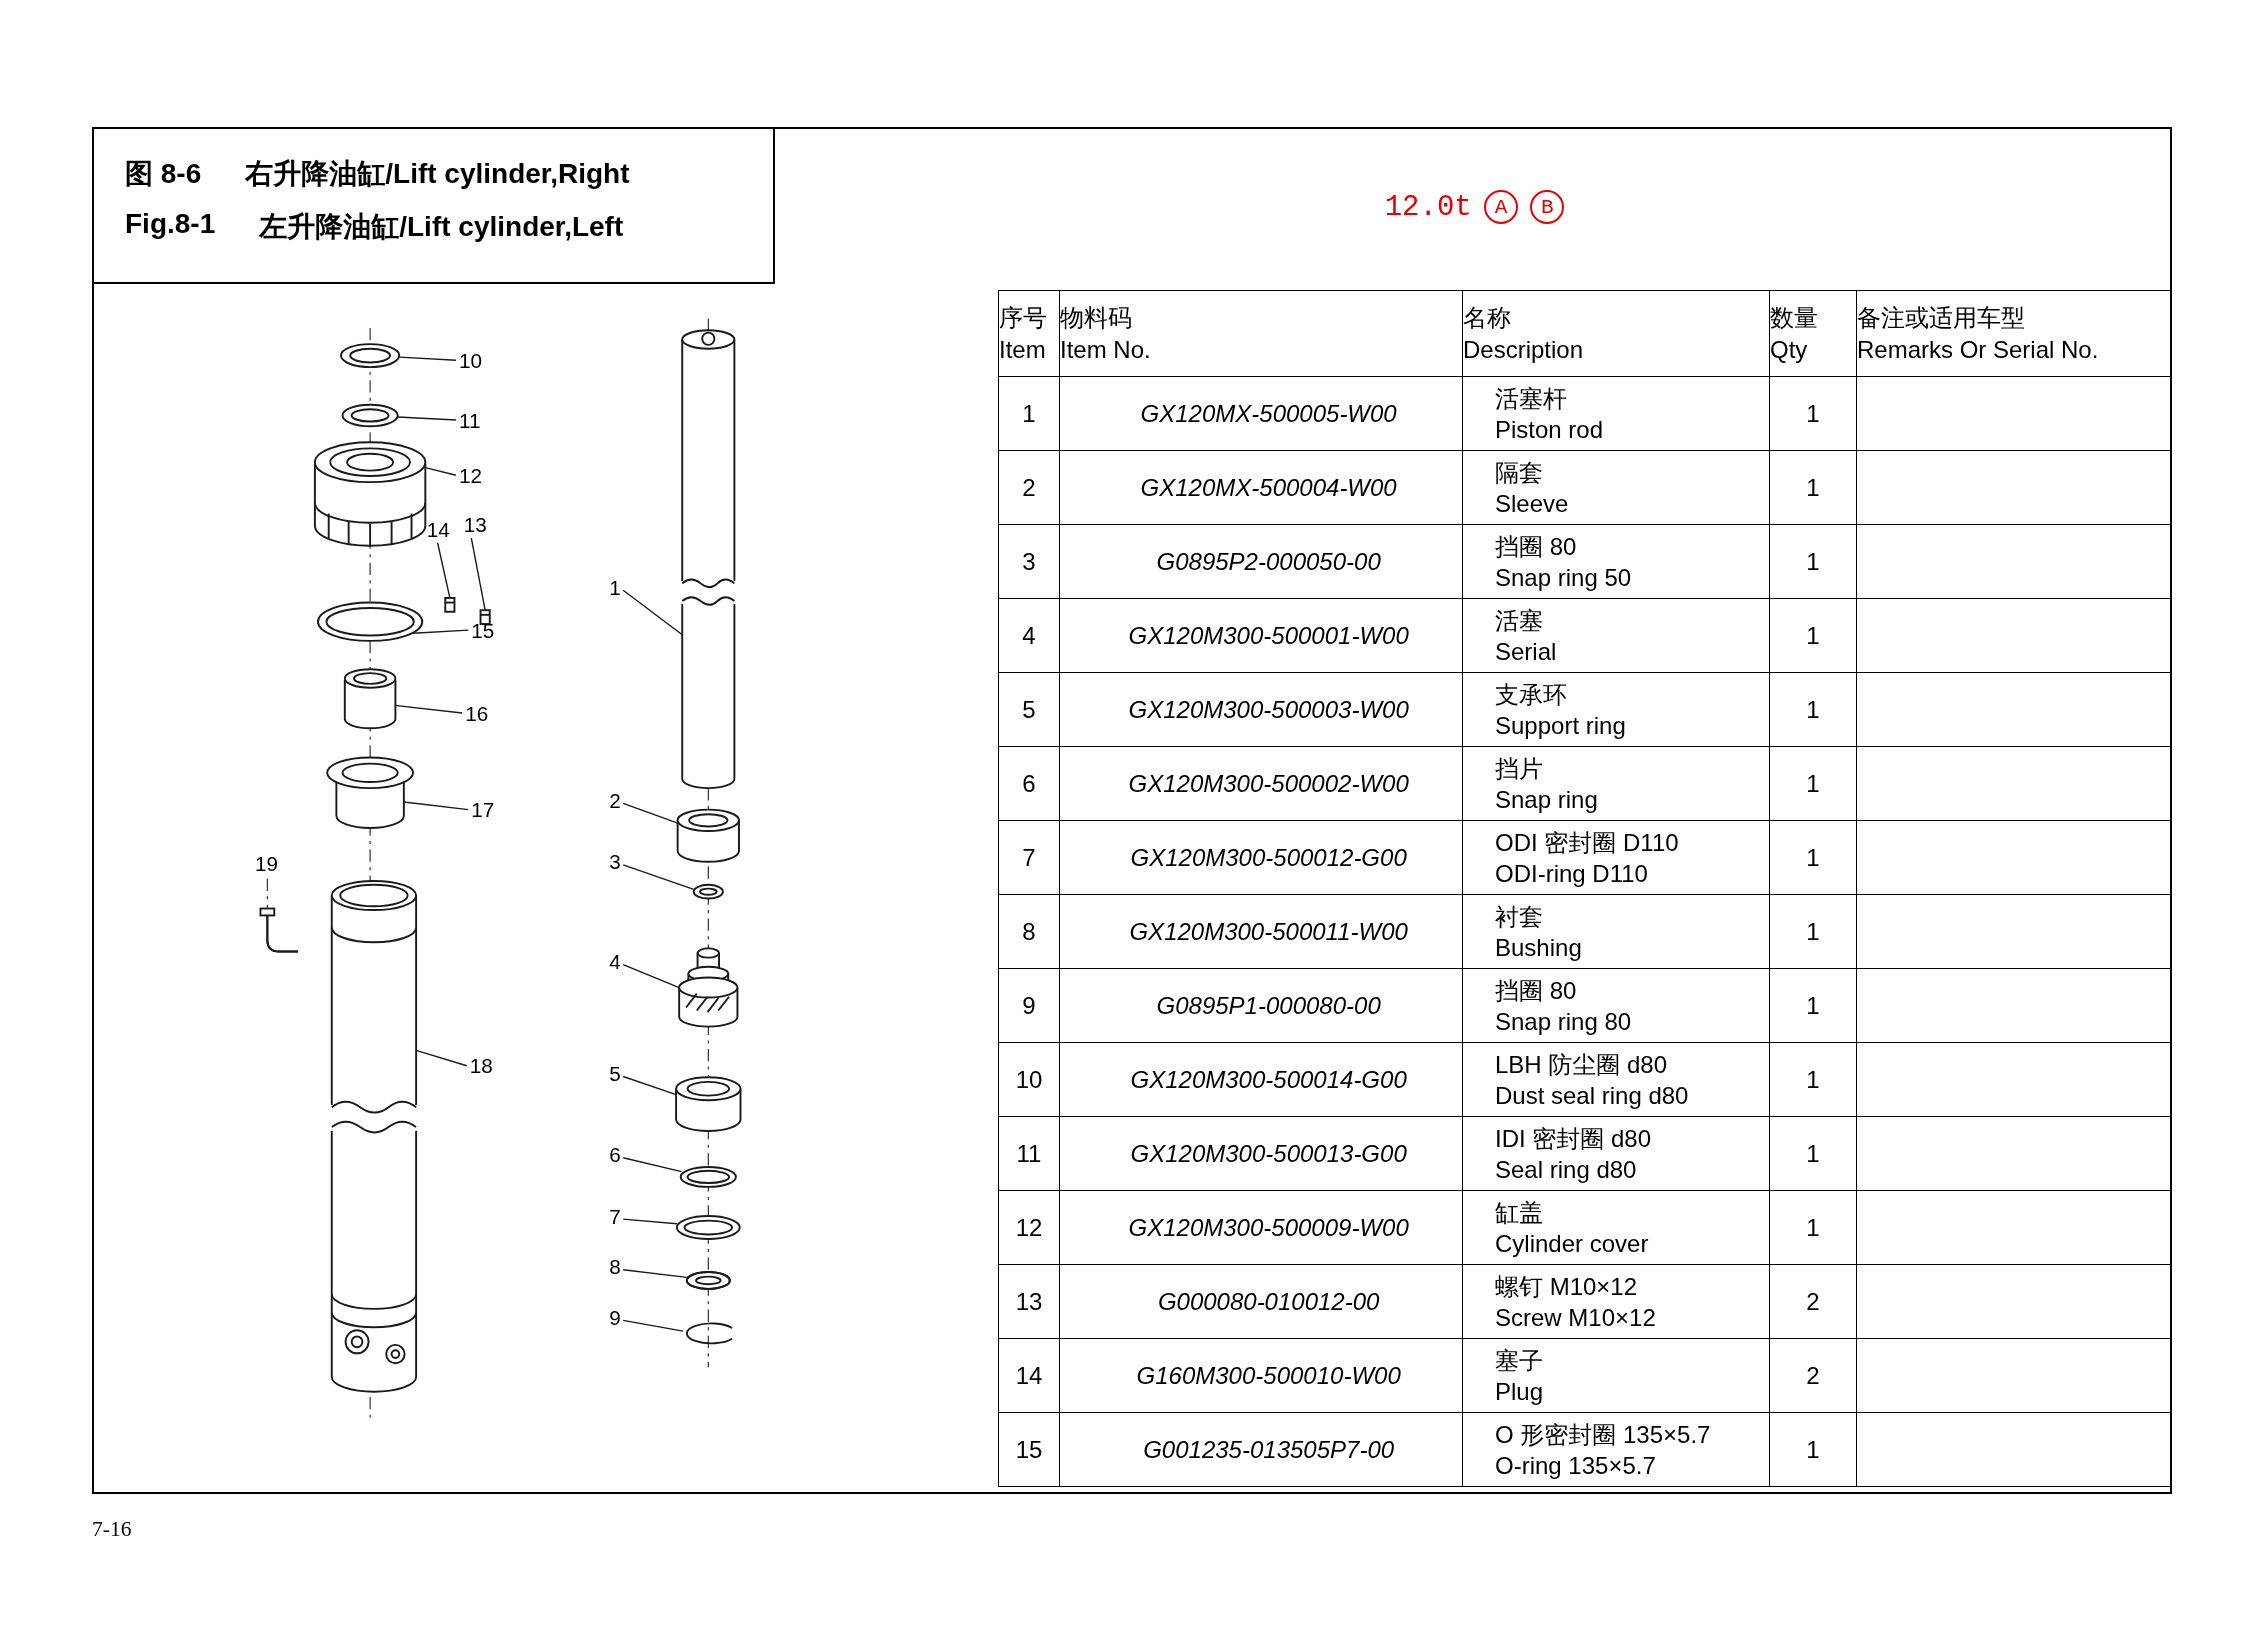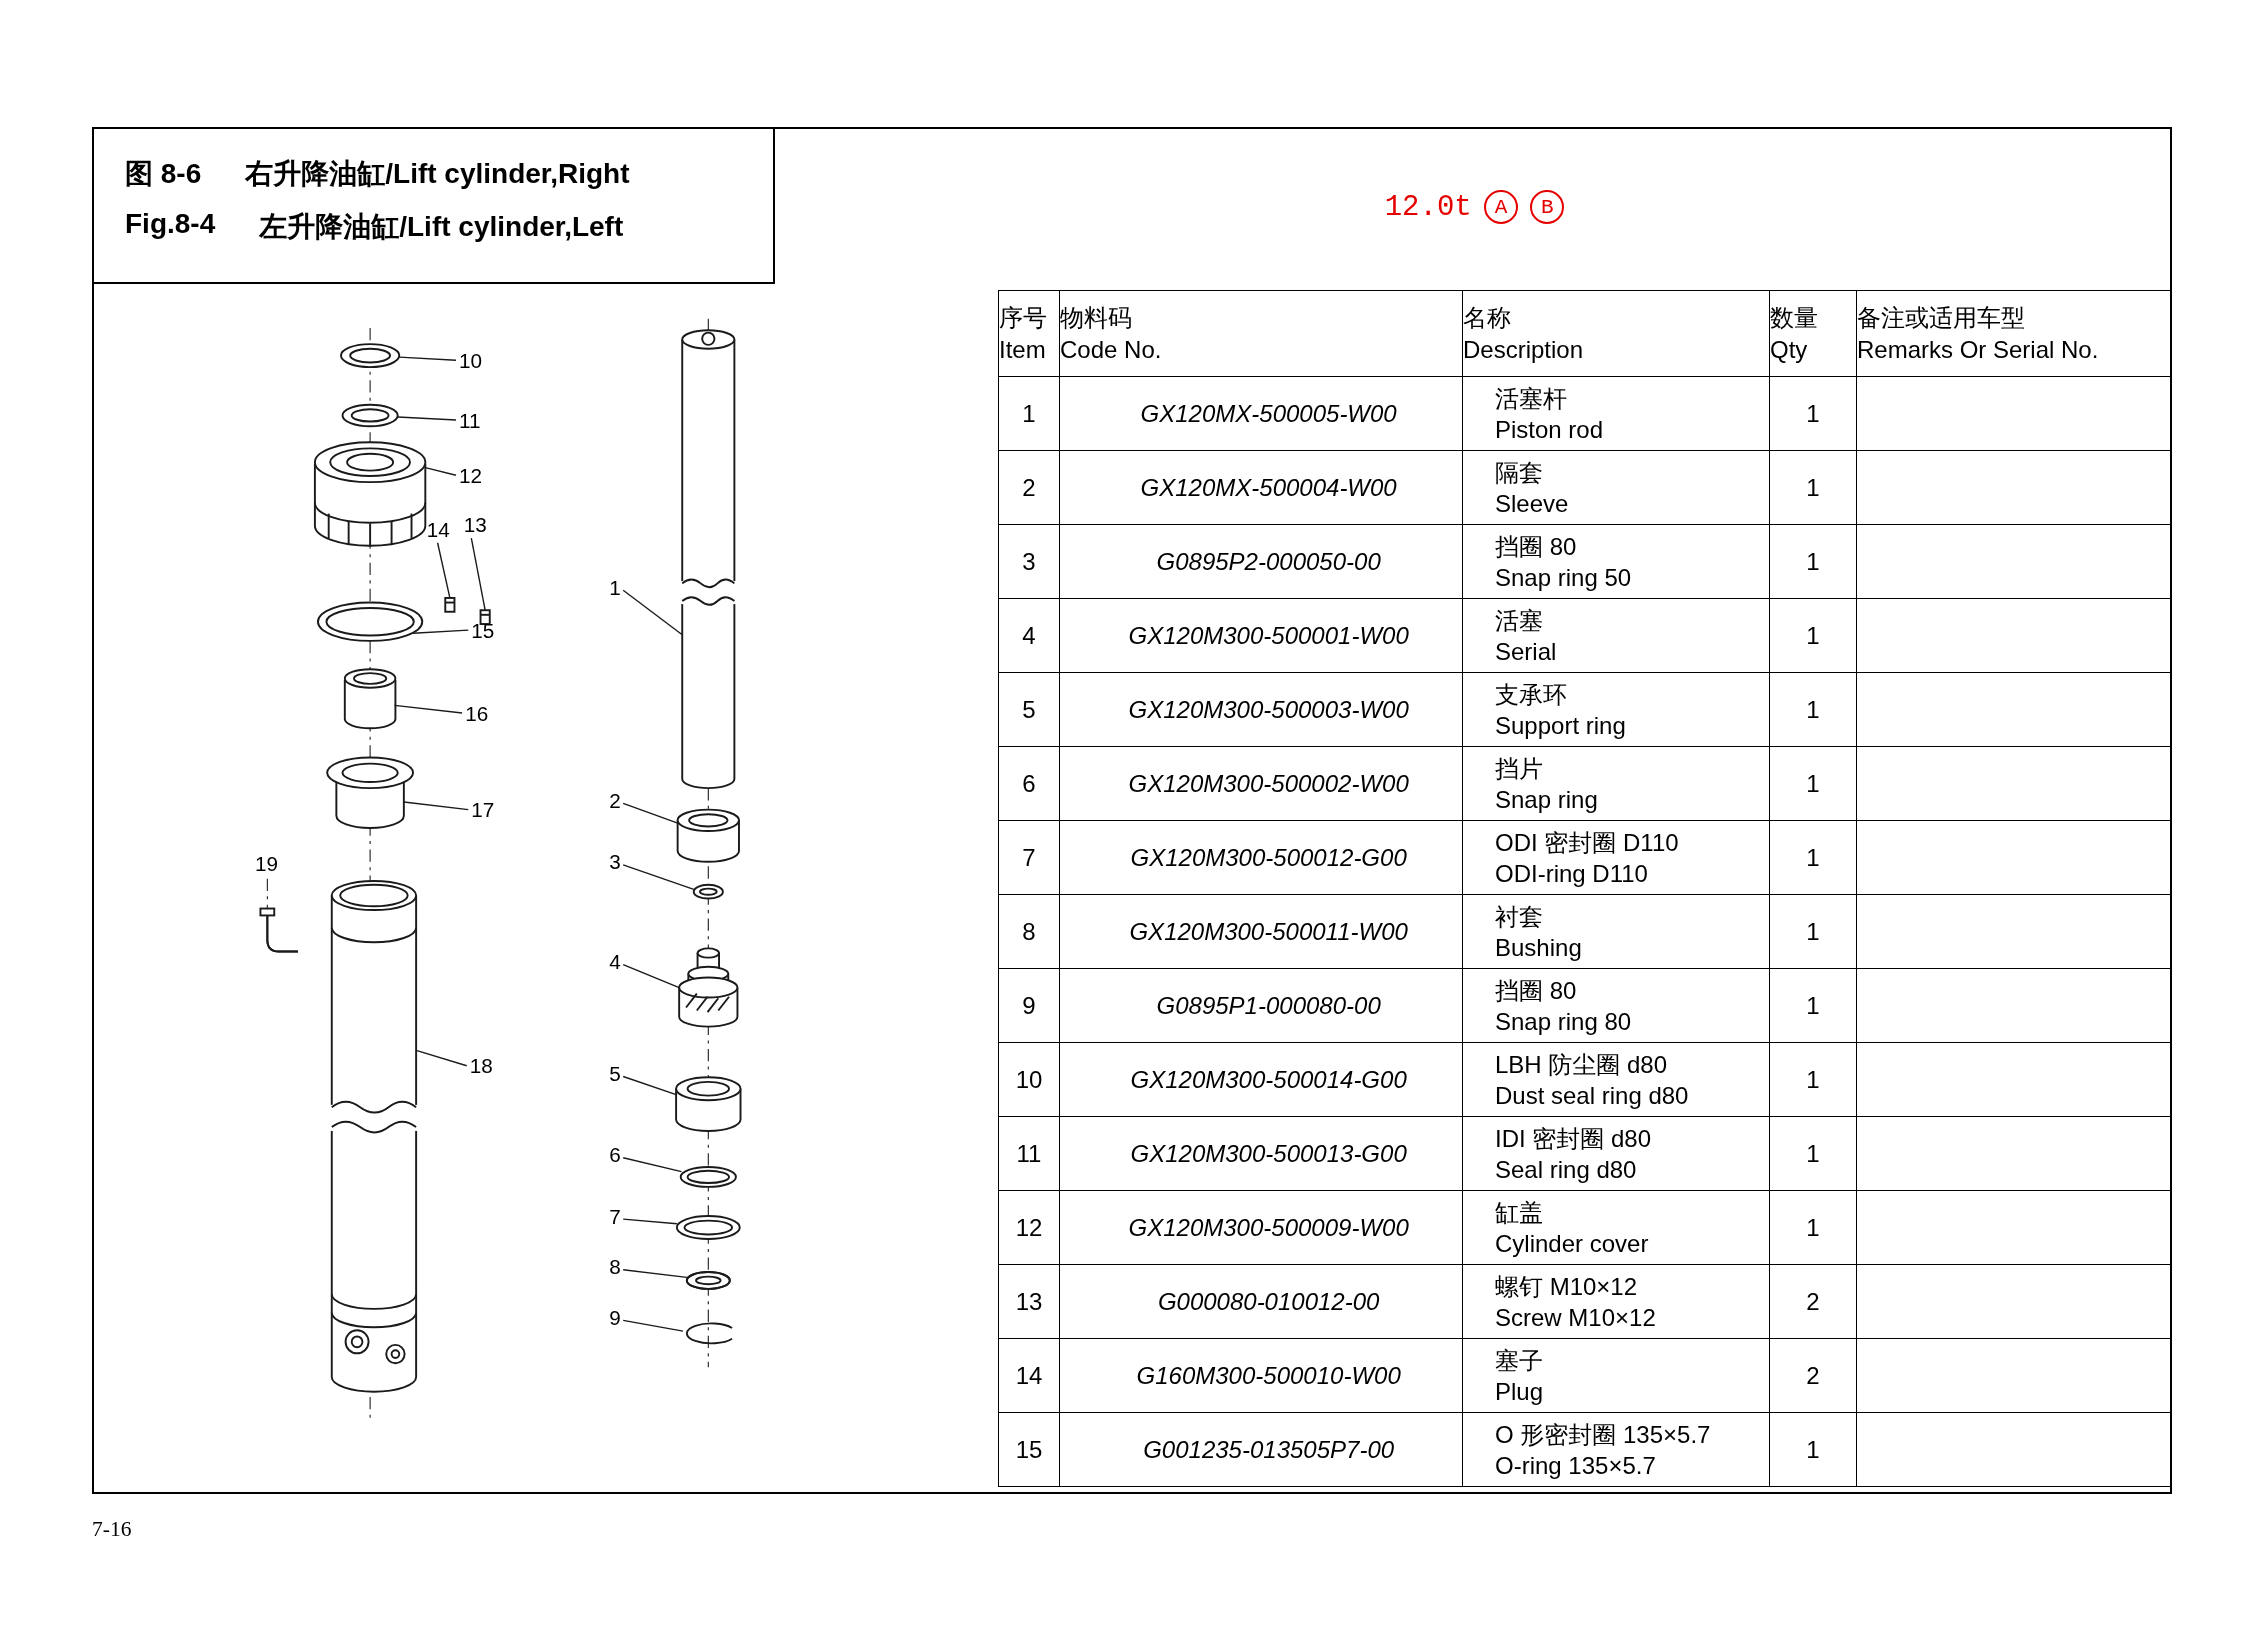--- a/index.html
+++ b/index.html
@@ -65,21 +65,21 @@
 
 <div class="sheet">
   <div class="frame">
 
     <div class="title-block">
       <div class="title-line">
         <span>图 8-6</span>
         <span>右升降油缸/Lift cylinder,Right</span>
       </div>
       <div class="title-line">
-        <span>Fig.8-4</span>
+        <span>Fig.8-1</span>
         <span>左升降油缸/Lift cylinder,Left</span>
       </div>
     </div>
 
     <div class="tonnage">
       <span>12.0t</span>
       <span class="badge">A</span>
       <span class="badge">B</span>
     </div>
 
@@ -271,21 +271,21 @@
           <col style="width:314px">
       </colgroup>
       <thead>
         <tr>
           <th>
             <div class="hdr-line">序号</div>
             <div class="hdr-line">Item</div>
           </th>
           <th>
             <div class="hdr-line">物料码</div>
-            <div class="hdr-line">Code No.</div>
+            <div class="hdr-line">Item No.</div>
           </th>
           <th>
             <div class="hdr-line">名称</div>
             <div class="hdr-line">Description</div>
           </th>
           <th>
             <div class="hdr-line">数量</div>
             <div class="hdr-line">Qty</div>
           </th>
           <th>

